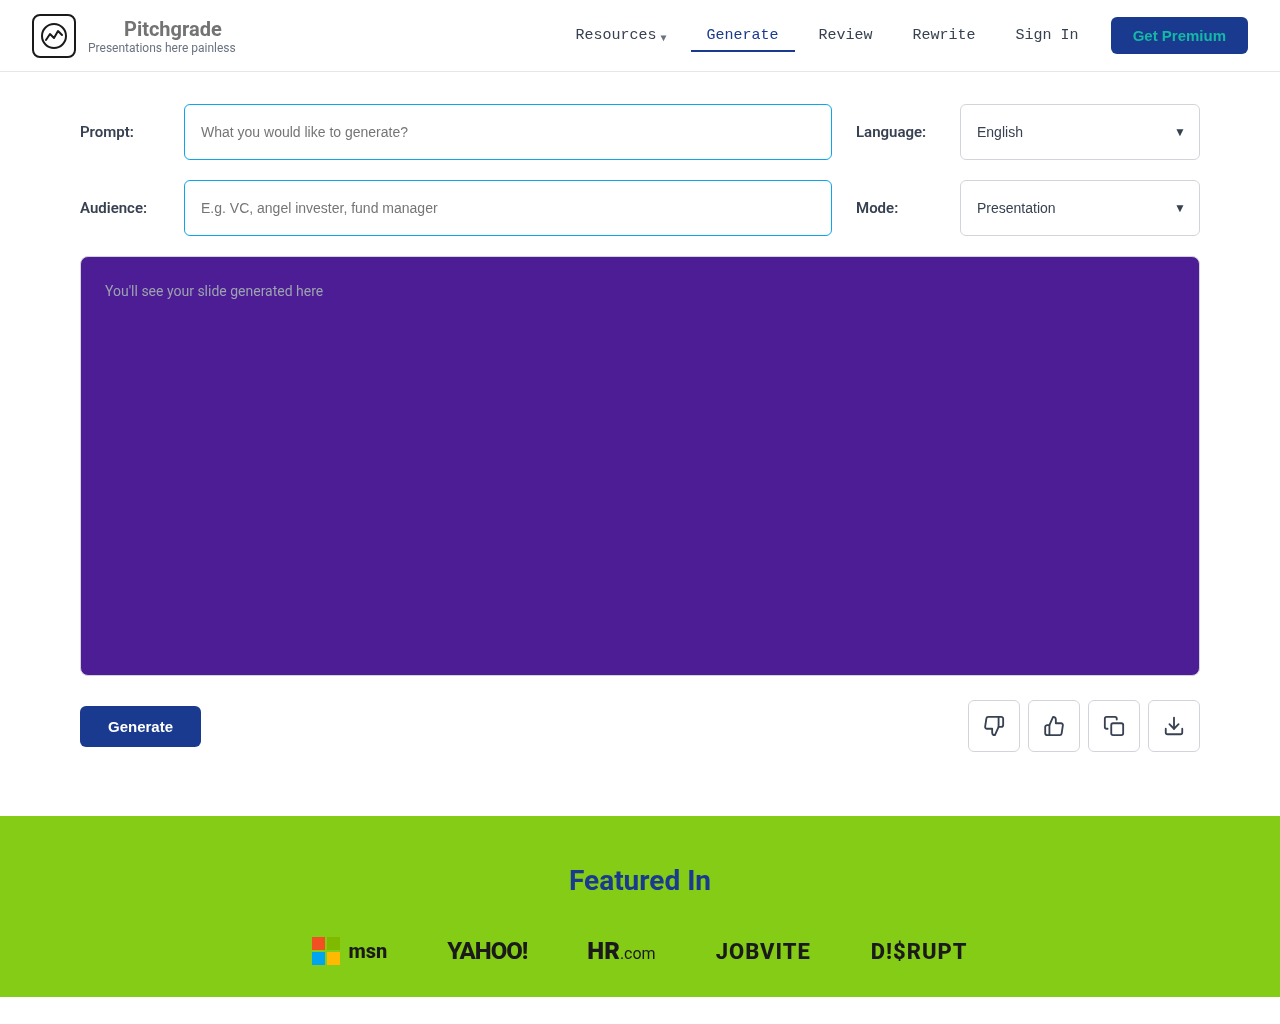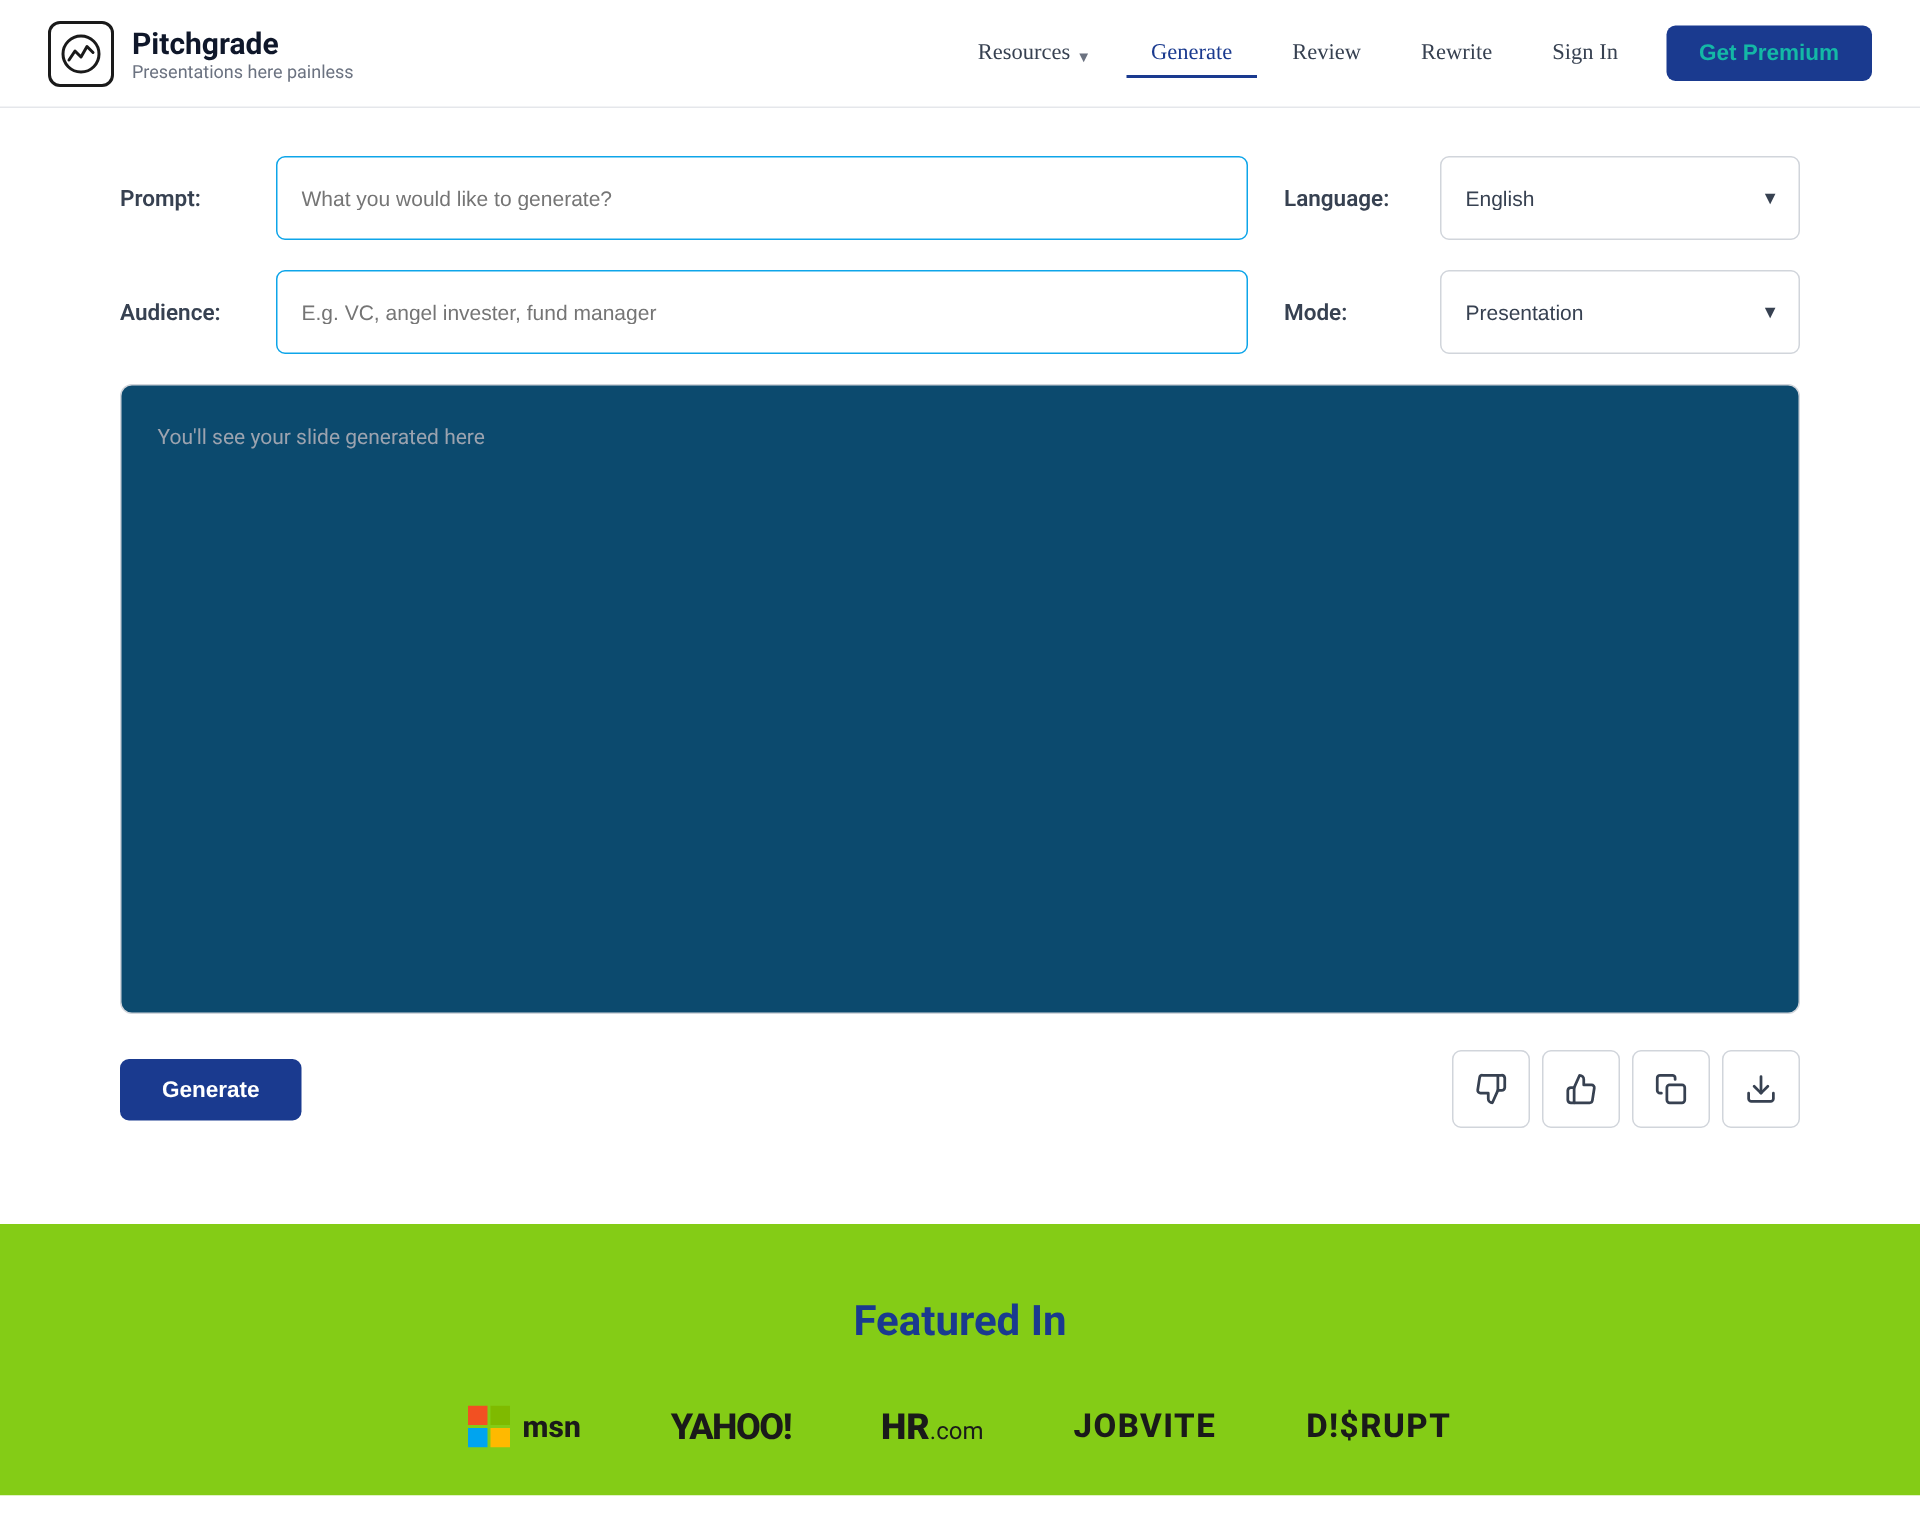--- a/index.html
+++ b/index.html
@@ -30,21 +30,22 @@
       align-items: center;
       justify-content: center;
     }
     .logo-icon svg {
       width: 28px;
       height: 28px;
     }
     .logo-text h1 {
       font-size: 20px;
       font-weight: 700;
-      color: #0f172a;
+      color: #737373;
+      margin-left: 36px;
     }
     .logo-text p {
       font-size: 12px;
       color: #6b7280;
     }
     .nav {
       display: flex;
       align-items: center;
       gap: 8px;
     }
@@ -53,21 +54,21 @@
       font-size: 15px;
       color: #374151;
       cursor: pointer;
       text-decoration: none;
       border-radius: 4px;
       display: flex;
       align-items: flex-end;
       gap: 4px;
       background: none;
       border: none;
-      font-family: Liberation Serif, serif;
+      font-family: Liberation Mono, monospace;
     }
     .nav-item.active {
       color: #1a3a8f;
       border-bottom: 2px solid #1a3a8f;
       border-radius: 0;
       padding-bottom: 6px;
     }
     .nav-chevron {
       font-size: 10px;
       color: #6b7280;
@@ -143,21 +144,21 @@
       font-size: 12px;
     }
 
     
     .slide-preview {
       border: 1px solid #d1d5db;
       border-radius: 8px;
       min-height: 420px;
       padding: 24px;
       margin-bottom: 24px;
-      background: #0c4a6e;
+      background: #4c1d95;
     }
     .slide-placeholder {
       color: #9ca3af;
       font-size: 14px;
     }
 
     
     .action-row {
       display: flex;
       align-items: center;

